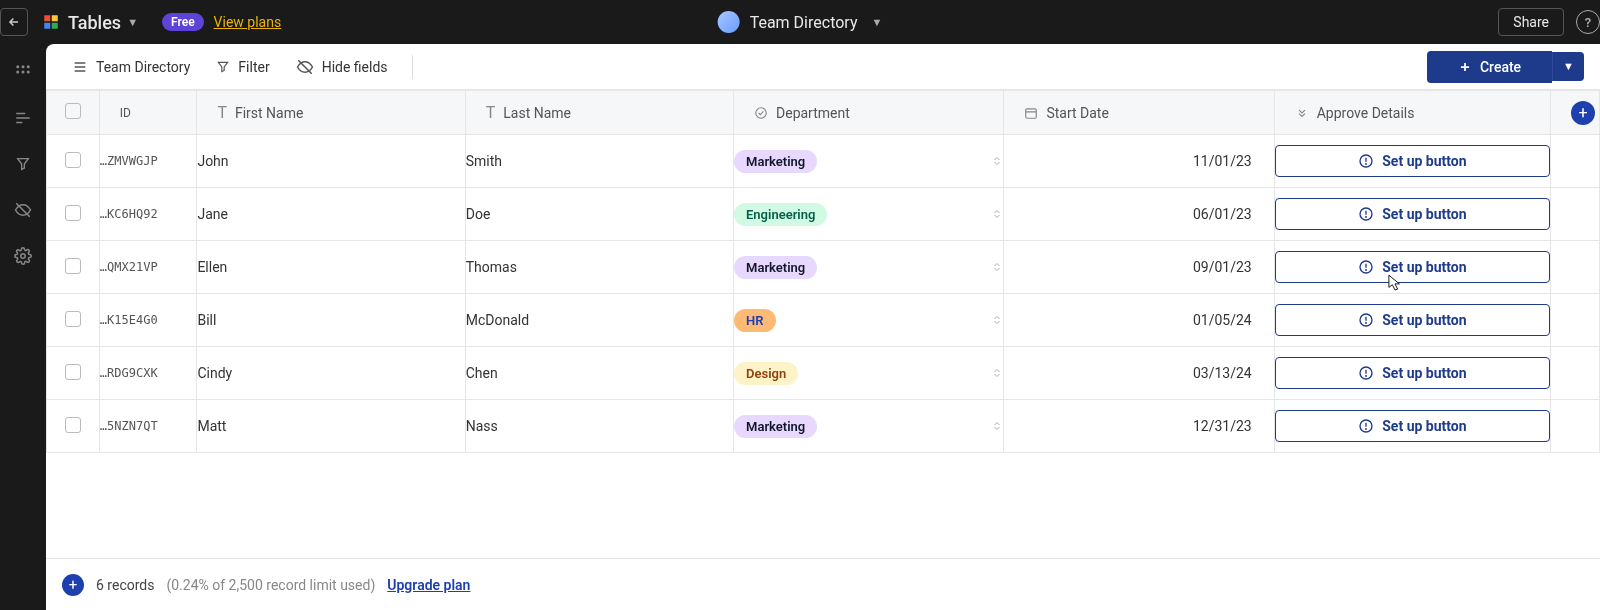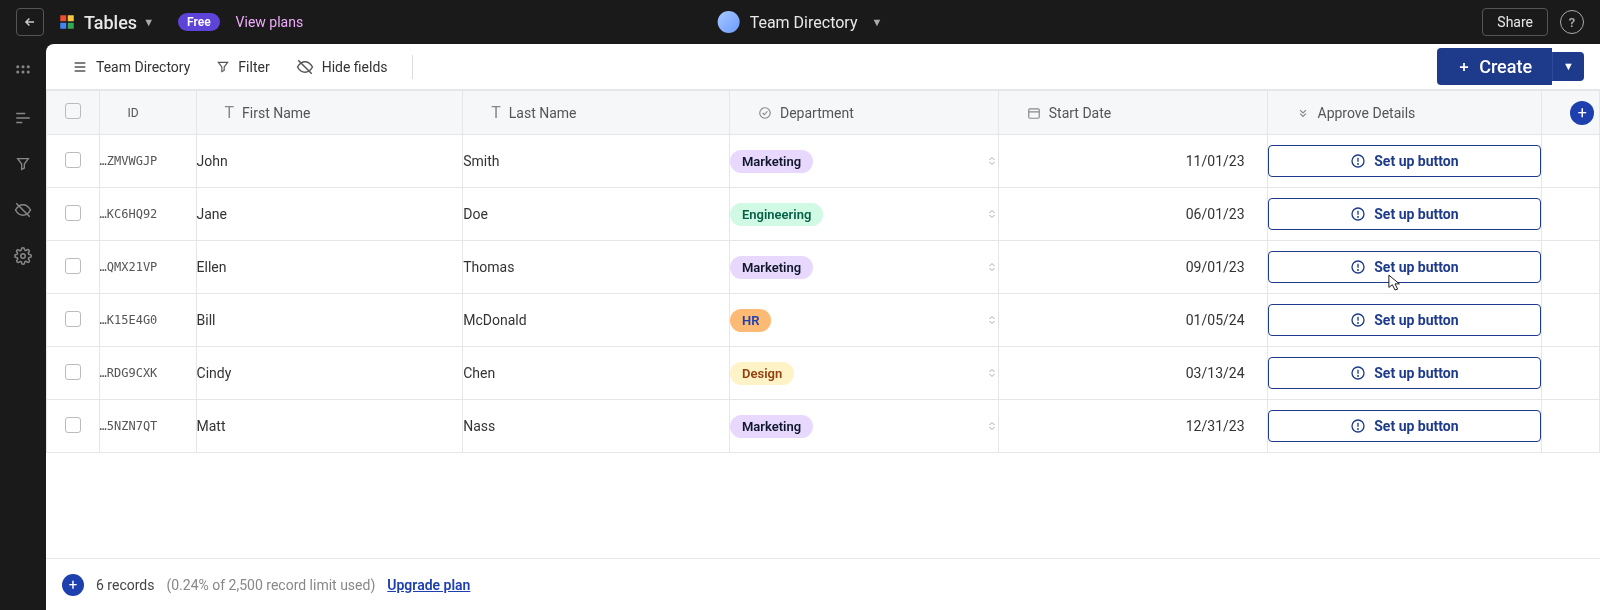--- a/index.html
+++ b/index.html
@@ -1,46 +1,46 @@
 <!DOCTYPE html>
 <html><head>
 <meta charset="utf-8">
 <style>
 *{box-sizing:border-box;margin:0;padding:0;font-family:-apple-system,BlinkMacSystemFont,"Segoe UI",Roboto,Arial,sans-serif}
 body{background:#1a1a1a;width:1600px;height:610px;overflow:hidden;position:relative}
-.topbar{height:44px;background:#1a1a1a;display:flex;align-items:center;padding:0 16px;color:#e8e8e8}
+.topbar{height:44px;background:#1a1a1a;display:flex;align-items:center;padding:0 0;color:#e8e8e8}
 .back-btn{width:28px;height:28px;border:1px solid #555;border-radius:4px;display:flex;align-items:center;justify-content:center;cursor:pointer;color:#ccc}
 .app-logo{width:18px;height:18px;margin-left:14px;margin-right:8px}
 .app-name{font-size:18px;font-weight:500;color:#e8e8e8}
 .app-name-caret{margin-left:6px;color:#aaa;font-size:11px}
 .free-badge{background:#5e43d8;color:#fff;font-size:12px;font-weight:600;padding:2px 9px;border-radius:10px;margin-left:24px}
-.view-plans{color:#f0abfc;font-size:14px;margin-left:16px;cursor:pointer}
+.view-plans{color:#eab308;text-decoration:underline;font-size:14px;margin-left:10px;cursor:pointer}
 .center-title{position:absolute;left:50%;transform:translateX(-50%);display:flex;align-items:center;gap:10px}
 .avatar{width:22px;height:22px;border-radius:50%;background:linear-gradient(135deg,#a8c8ff,#6b9bff)}
 .doc-title{color:#e8e8e8;font-size:16px}
 .doc-caret{color:#aaa;font-size:11px;margin-left:4px}
 .topbar-right{margin-left:auto;display:flex;align-items:center;gap:12px}
 .share-btn{background:transparent;border:1px solid #555;color:#e8e8e8;padding:5px 14px;border-radius:4px;font-size:14px;cursor:pointer}
 .help-btn{width:24px;height:24px;border:1.5px solid #aaa;border-radius:50%;display:flex;align-items:center;justify-content:center;color:#aaa;font-size:13px;font-weight:600;cursor:pointer}
 .leftrail{position:absolute;left:0;top:44px;bottom:0;width:46px;background:#1a1a1a;display:flex;flex-direction:column;align-items:center;padding-top:18px;gap:26px}
 .rail-icon{width:20px;height:20px;color:#888;cursor:pointer;display:flex;align-items:center;justify-content:center}
 .main{position:absolute;left:46px;top:44px;right:0;bottom:0;background:#fff;border-radius:8px 0 0 0;overflow:hidden;display:flex;flex-direction:column}
 .toolbar{height:46px;display:flex;align-items:center;padding:0 16px;gap:6px;border-bottom:1px solid #e6e6e6}
 .tool-item{display:flex;align-items:center;gap:8px;padding:6px 10px;font-size:14px;color:#333;cursor:pointer;border-radius:4px}
 .tool-divider{width:1px;height:24px;background:#ddd;margin:0 8px}
 .search-wrap{display:flex;align-items:center;gap:8px;color:#888;padding:6px 10px;flex:0 0 auto}
 .search-input{border:none;outline:none;font-size:14px;color:#333;width:160px;background:transparent}
 .search-input::placeholder{color:#999}
 .create-group{margin-left:auto;display:flex;align-items:center}
-.create-btn{background:#1e3a8a;color:#fff;border:none;padding:8px 20px;border-radius:4px 0 0 4px;font-size:18px;font-weight:500;display:flex;align-items:center;gap:8px;cursor:pointer}
+.create-btn{background:#1e3a8a;color:#fff;border:none;padding:8px 31px;border-radius:4px 0 0 4px;font-size:14px;font-weight:500;display:flex;align-items:center;gap:8px;cursor:pointer}
 .create-caret{background:#1e3a8a;color:#fff;border:none;border-left:1px solid #2d4a9a;padding:8px 10px;border-radius:0 4px 4px 0;cursor:pointer;font-size:11px}
 .table-wrap{flex:1;overflow:auto}
 table{border-collapse:collapse;width:100%;table-layout:fixed}
 th,td{border:1px solid #e6e6e6;text-align:left;font-size:14px;color:#333}
-th{background:#f6f7f8;font-weight:400;color:#555;height:44px;padding:0 28px}
+th{background:#f6f7f8;font-weight:400;color:#555;height:44px;padding:0 20px}
 td{height:53px;padding:0 0;background:#fff}
 .col-check{width:52px;text-align:center;padding:0}
 .col-id{width:96px;font-family:monospace;font-size:12px;color:#555}
 .col-first{width:264px}
 .col-last{width:264px}
 .col-dept{width:266px}
 .col-date{width:266px;text-align:right;padding-right:22px}
 .col-approve{width:272px}
 .col-add{width:48px;text-align:center}
 .chk{width:16px;height:16px;border:1.5px solid #bbb;border-radius:3px;display:inline-block;cursor:pointer}

